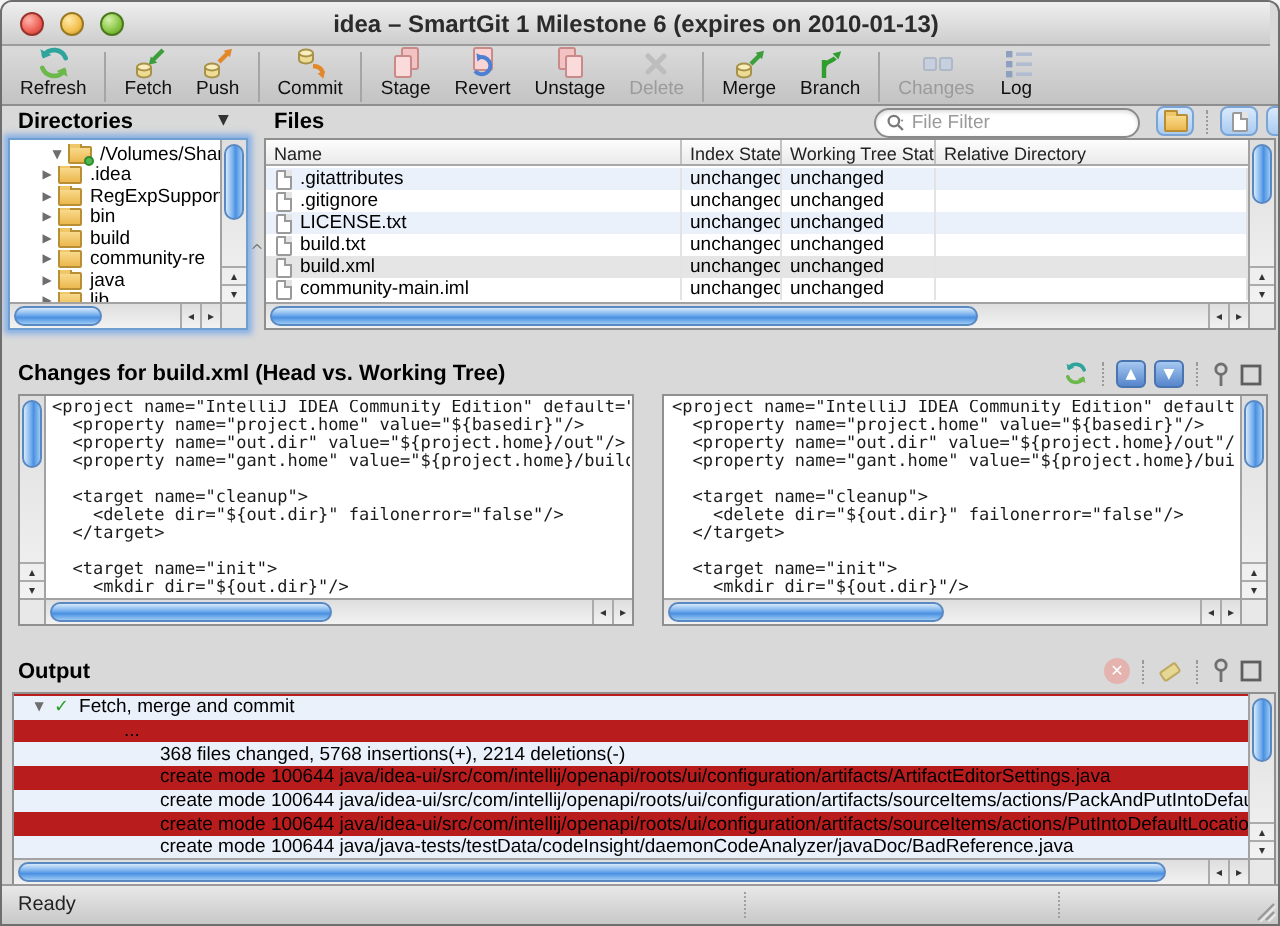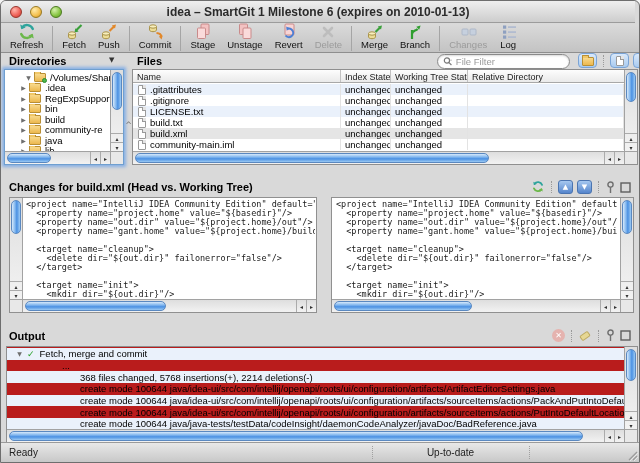--- a/index.html
+++ b/index.html
@@ -189,35 +189,35 @@
           <svg width="18" height="17" viewBox="0 0 18 17">
             <rect x="7" y="1" width="8" height="10.5" rx="1" fill="#f3c2c2" stroke="#c98a8a"></rect>
             <rect x="3.5" y="5" width="8" height="10.5" rx="1" fill="#fadada" stroke="#c98a8a"></rect>
           </svg>
         </span>
       <span class="tlabel">Stage</span>
     </div>
     <div class="tbtn">
       <span class="ticon">
           <svg width="18" height="17" viewBox="0 0 18 17">
-            <rect x="3.5" y="1" width="8" height="10.5" rx="1" fill="#f3c2c2" stroke="#c98a8a"></rect>
-            <rect x="7" y="5" width="8" height="10.5" rx="1" fill="#fadada" stroke="#c98a8a"></rect>
-          </svg>
-        </span>
-      <span class="tlabel">Unstage</span>
-    </div>
-    <div class="tbtn">
-      <span class="ticon">
-          <svg width="18" height="17" viewBox="0 0 18 17">
             <rect x="5" y="1" width="9" height="11" rx="1" fill="#f8d4d4" stroke="#c98a8a"></rect>
             <path d="M5.5 12.5a4.3 4.3 0 1 0 1.6-6.6" fill="none" stroke="#4d7fd4" stroke-width="2"></path>
             <path d="M6.2 3.6l.5 4.2 3.2-2.6z" fill="#4d7fd4"></path>
           </svg>
         </span>
       <span class="tlabel">Revert</span>
+    </div>
+    <div class="tbtn">
+      <span class="ticon">
+          <svg width="18" height="17" viewBox="0 0 18 17">
+            <rect x="3.5" y="1" width="8" height="10.5" rx="1" fill="#f3c2c2" stroke="#c98a8a"></rect>
+            <rect x="7" y="5" width="8" height="10.5" rx="1" fill="#fadada" stroke="#c98a8a"></rect>
+          </svg>
+        </span>
+      <span class="tlabel">Unstage</span>
     </div>
     <div class="tbtn disabled">
       <span class="ticon">
           <svg width="18" height="17" viewBox="0 0 18 17">
             <path d="M5 5l8 8M13 5l-8 8" stroke="#bdbdbd" stroke-width="2.6" stroke-linecap="round"></path>
           </svg>
         </span>
       <span class="tlabel">Delete</span>
     </div>
     <div class="tsep"></div>
@@ -585,21 +585,20 @@
           <span class="g g-w"></span>
           <span class="g g-e"></span>
         </span>
     </div>
     <div class="corner"></div>
   </div>
 
   <div class="statusbar">
     <span class="st-left">Ready</span>
     <span class="st-div" style="left:371px;"></span>
-    <span class="st-mid">Up-to-date</span>
     <span class="st-div" style="left:528px;"></span>
     <svg class="grip" width="12" height="12" viewBox="0 0 12 12">
         <path d="M11 3L3 11M11 7L7 11M11 11h0" stroke="#9a9a9a" stroke-width="1.2"></path>
         <path d="M12 4L4 12M12 8L8 12" stroke="#e8e8e8" stroke-width="1"></path>
       </svg>
   </div>
 
 </div>
 
 </body></html>

